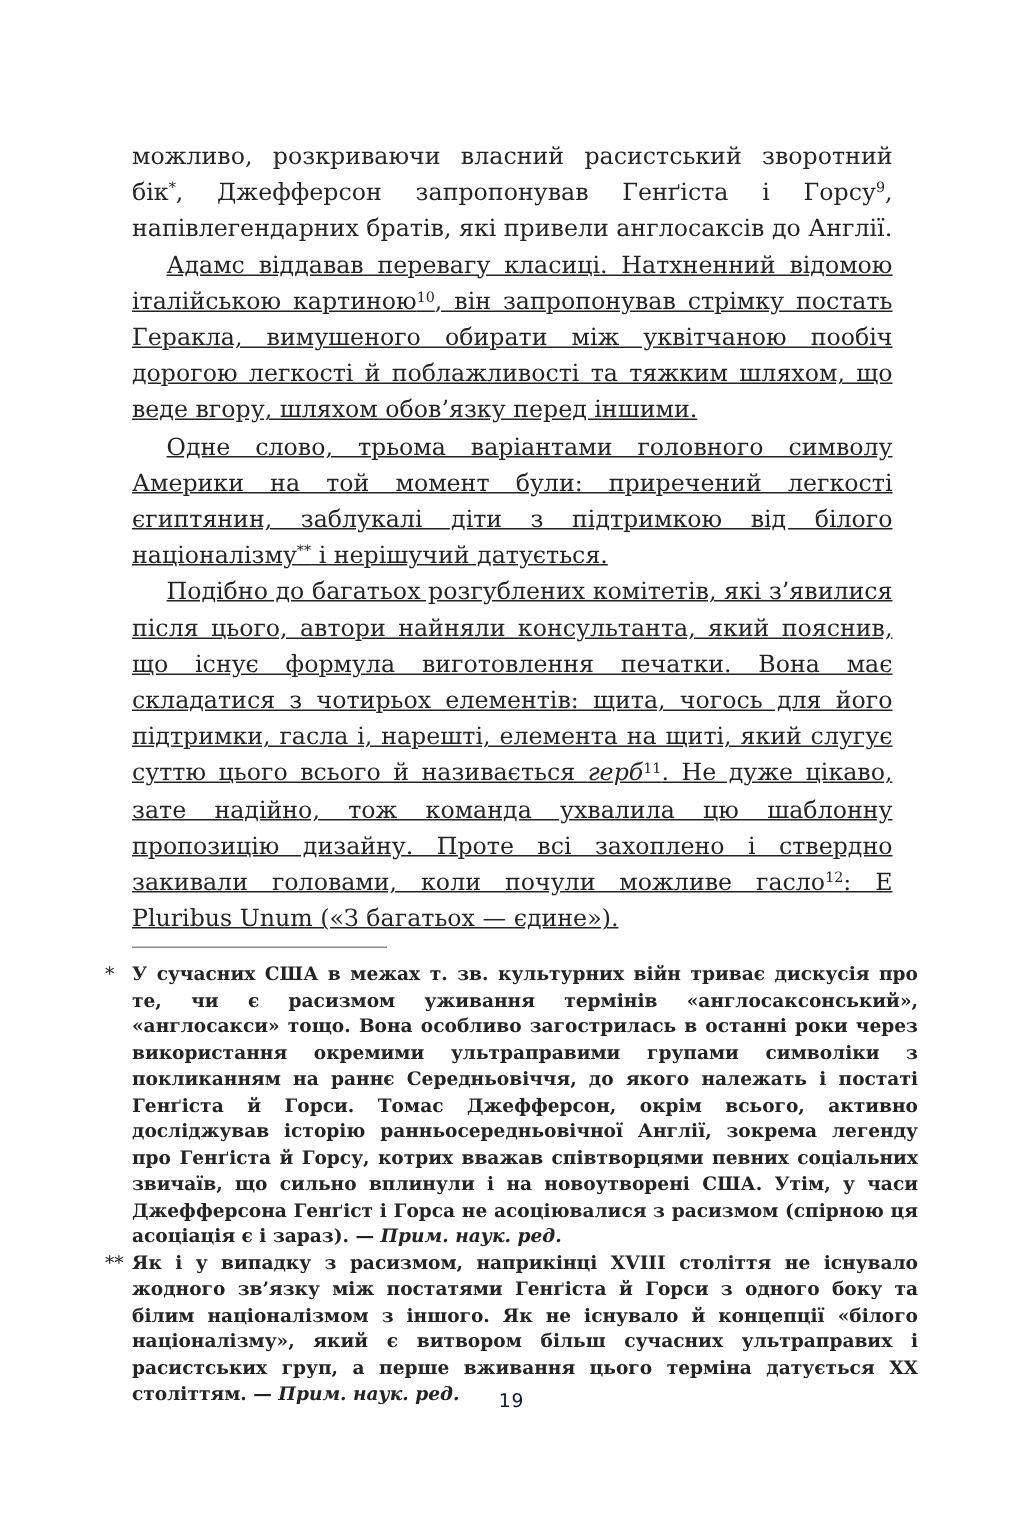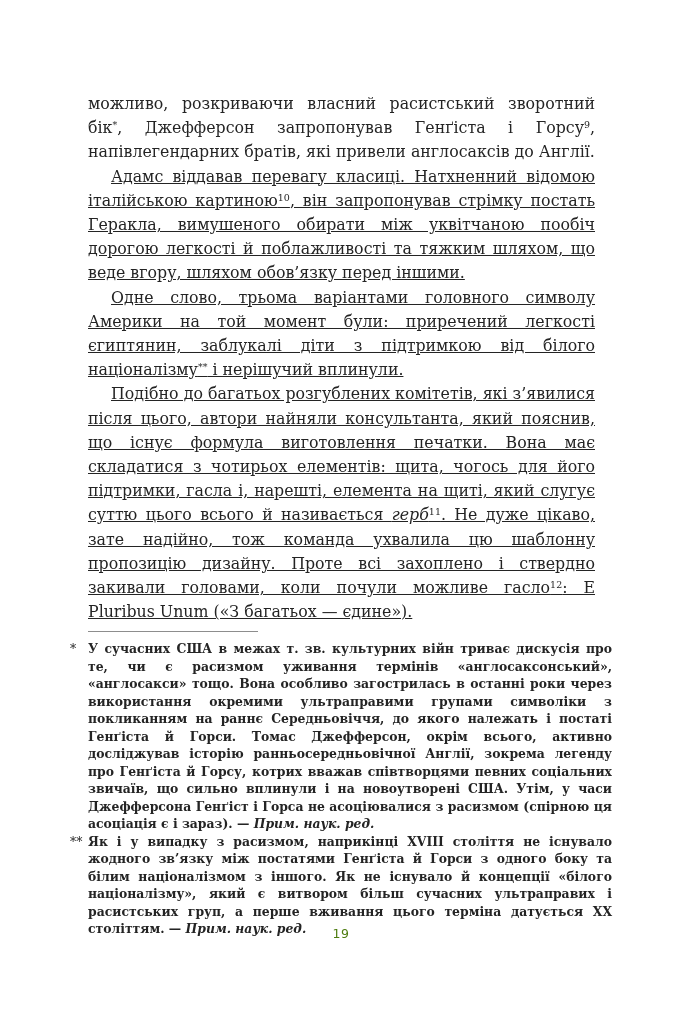--- a/index.html
+++ b/index.html
@@ -53,33 +53,33 @@
   }
   .footnote{display:flex;}
   .fn-marker{flex:0 0 18px;text-align:left;}
   .fn-text{flex:1;font-weight:bold;}
   .page-number{
     position:absolute;top:926px;left:0;right:0;
     text-align:center;
     font-family:"DejaVu Sans","Liberation Sans",sans-serif;
     font-size:12.5px;
     letter-spacing:0.5px;
-    color:#4d7c0f;
+    color:#0f172a;
   }
 </style>
 </head>
 <body>
 
 <div class="sheet">
 
 
   <div class="body-text">
       <p class="para"><span>можливо, розкриваючи власний расистський зворотний бік</span><sup class="supref">*</sup><span>, Джефферсон запропонував Генґіста і Горсу</span><sup class="supref">9</sup><span>, напівлегендарних братів, які привели англосаксів до Англії.</span></p>
       <p class="para indent"><span>Адамс віддавав перевагу класиці. Натхненний відомою італійською картиною</span><sup class="supref">10</sup><span>, він запропонував стрімку постать Геракла, вимушеного обирати між уквітчаною пообіч дорогою легкості й поблажливості та тяжким шляхом, що веде вгору, шляхом обов’язку перед іншими.</span></p>
-      <p class="para indent"><span>Одне слово, трьома варіантами головного символу Америки на той момент були: приречений легкості єгиптянин, заблукалі діти з підтримкою від білого націоналізму</span><sup class="supref">**</sup><span> і нерішучий вплинули.</span></p>
+      <p class="para indent"><span>Одне слово, трьома варіантами головного символу Америки на той момент були: приречений легкості єгиптянин, заблукалі діти з підтримкою від білого націоналізму</span><sup class="supref">**</sup><span> і нерішучий датується.</span></p>
       <p class="para indent"><span>Подібно до багатьох розгублених комітетів, які з’явилися після цього, автори найняли консультанта, який пояснив, що існує формула виготовлення печатки. Вона має складатися з чотирьох елементів: щита, чогось для його підтримки, гасла і, нарешті, елемента на щиті, який слугує суттю цього всього й називається </span><em>герб</em><sup class="supref">11</sup><span>. Не дуже цікаво, зате надійно, тож команда ухвалила цю шаблонну пропозицію дизайну. Проте всі захоплено і ствердно закивали головами, коли почули можливе гасло</span><sup class="supref">12</sup><span>: E Pluribus Unum («З багатьох — єдине»).</span></p>
     </div>
 
   <div class="footnote-rule"></div>
 
   <div class="footnotes">
       <div class="footnote">
     <span class="fn-marker">*</span>
     <span class="fn-text"><span>У сучасних США в межах т. зв. культурних війн триває дискусія про те, чи є расизмом уживання термінів «англосаксонський», «англосакси» тощо. Вона особливо загострилась в останні роки через використання окремими ультраправими групами символіки з покликанням на раннє Середньовіччя, до якого належать і постаті Генґіста й Горси. Томас Джефферсон, окрім всього, активно досліджував історію ранньосередньовічної Англії, зокрема легенду про Генґіста й Горсу, котрих вважав співтворцями певних соціальних звичаїв, що сильно вплинули і на новоутворені США. Утім, у часи Джефферсона Генґіст і Горса не асоціювалися з расизмом (спірною ця асоціація є і зараз). — </span><em>Прим. наук. ред.</em></span>
   </div>

